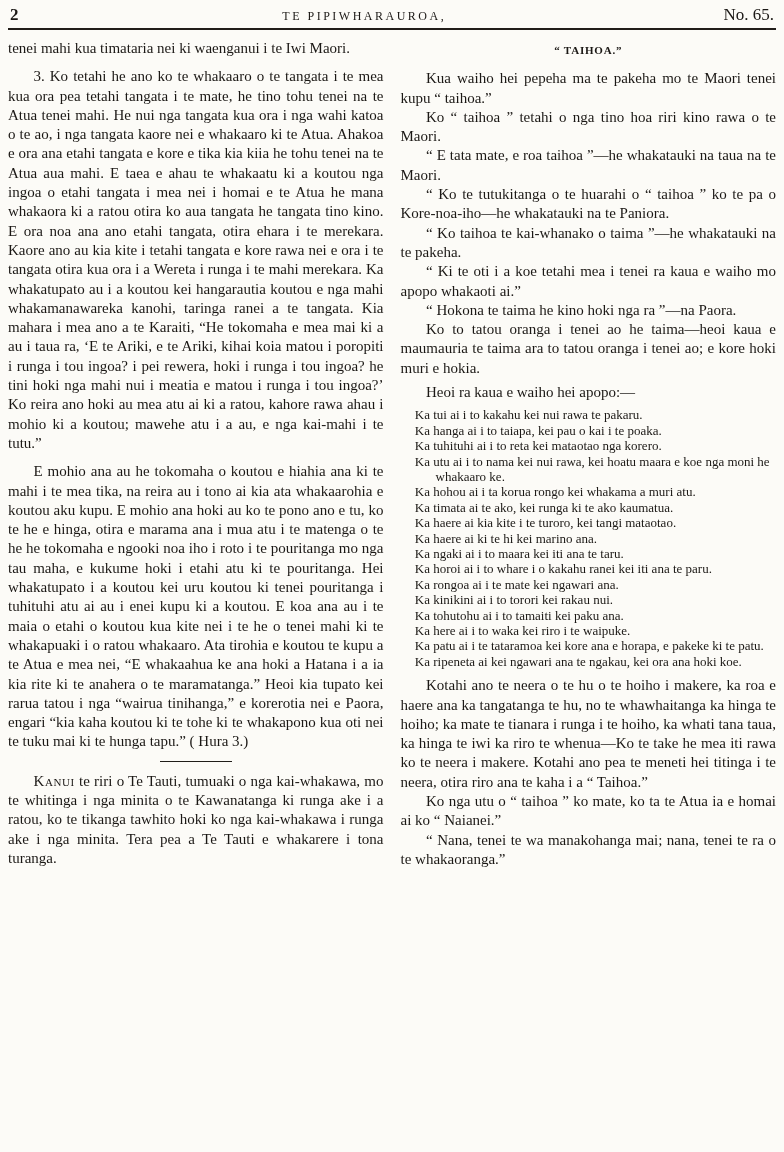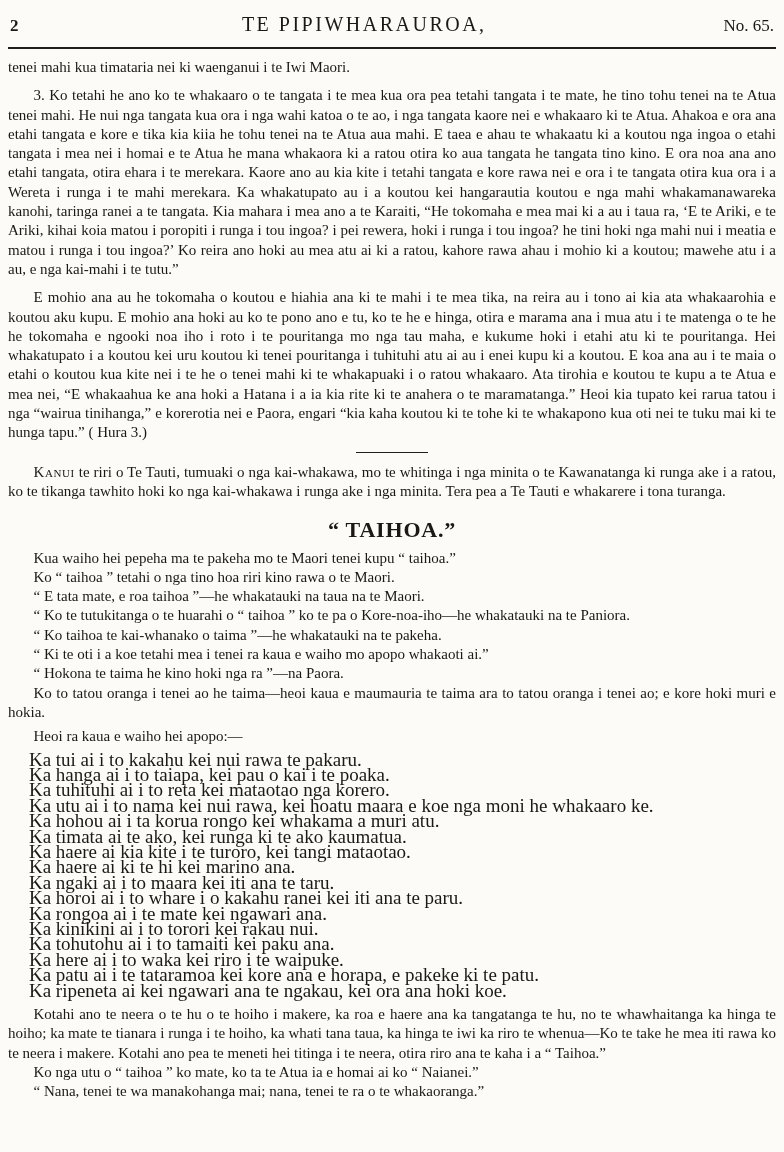--- a/index.html
+++ b/index.html
@@ -15,66 +15,66 @@
     overflow: hidden;
   }
   .masthead-row {
     display: flex;
     align-items: baseline;
     justify-content: space-between;
     padding: 0 2px;
   }
   .page-number { font-size: 17px; font-weight: bold; }
   .masthead-title {
-    margin: 8px;
-    font-size: 20px;
+    margin: 0;
+    font-size: 12px;
     font-weight: 500;
     letter-spacing: 2.5px;
     text-align: center;
     flex: 1;
   }
   .issue-number { font-size: 17px; min-width: 64px; text-align: right; }
   .header-rule {
     border: none;
     border-top: 2px solid #211d19;
     margin: 3px 0 9px 0;
   }
-  .columns { display: flex; gap: 17px; flex-direction: column; }
+  .columns { display: flex; gap: 17px; }
   .col {
     flex: 1;
     min-width: 0;
     text-align: justify;
     font-size: 15px;
     line-height: 19.3px;
   }
   .col p { margin: 0; text-indent: 1.7em; }
   .left-paragraphs p { margin-bottom: 9px; }
   .left-paragraphs p:first-child { text-indent: 0; }
   .section-rule {
     width: 72px;
     border: none;
     border-top: 1.6px solid #211d19;
     margin: 4px auto 10px auto;
   }
   .kanui-paragraph { margin: 0; text-indent: 1.7em; }
   .kanui-lead { font-variant: small-caps; letter-spacing: 0.6px; }
   .article-heading {
     margin: 2px 0 9px 0;
-    font-size: 22px;
+    font-size: 11px;
     font-weight: bold;
     text-align: center;
     letter-spacing: 0.8px;
   }
   .right-paragraphs p { margin: 0; }
   .right-paragraphs p:last-child { margin-top: 5px; }
   .proverb-list {
     list-style: none;
     margin: 5px 0 7px 0;
     padding: 0;
-    font-size: 19px;
+    font-size: 13px;
     line-height: 15.4px;
     text-align: left;
   }
   .proverb-list li {
     padding-left: 2.7em;
     text-indent: -1.6em;
   }
   .closing-paragraphs p { margin: 0; }
 </style>
 </head>

